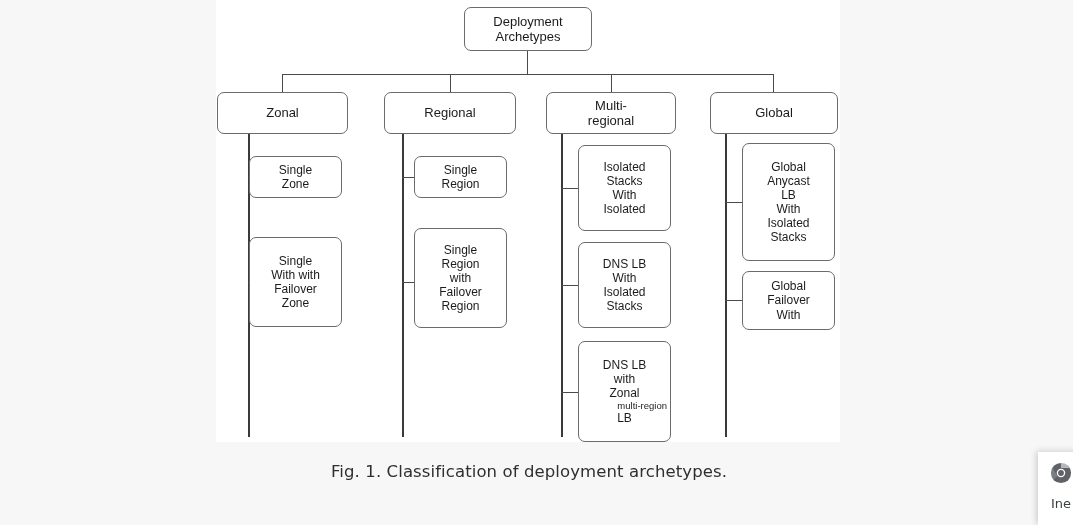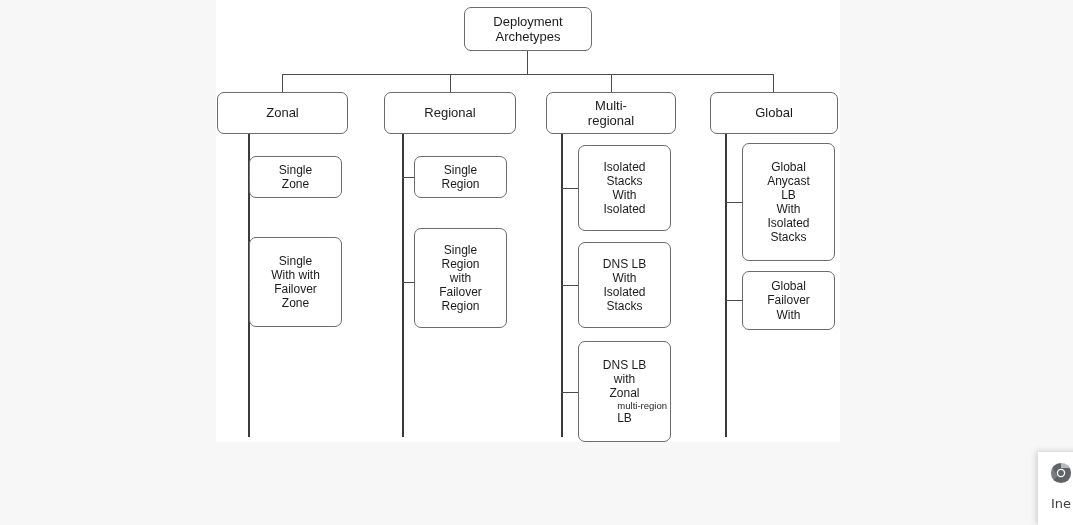--- a/index.html
+++ b/index.html
@@ -223,20 +223,21 @@
     <div class="node leaf-node" style="left:526px; top:271px; width:93px; height:59px;">
       <span class="lbl">
           <span style="display: block;">Global</span>
           <span style="display: block;">Failover</span>
           <span style="display: block;">With</span>
         </span>
     </div>
 
   </div>
 
+  <div id="caption">Fig. 1. Classification of deployment archetypes.</div>
 
   <div id="taskbar-card">
     <span class="tb-icon">
       <svg viewBox="0 0 24 24" width="22" height="22" aria-hidden="true">
         <circle cx="12" cy="12" r="11" fill="#5f6368"></circle>
         <circle cx="12" cy="12" r="4.6" fill="#ffffff"></circle>
         <circle cx="12" cy="12" r="3.2" fill="#5f6368"></circle>
         <path d="M12 1 A11 11 0 0 1 21.5 6.6 L12 6.6 Z" fill="#ffffff" opacity="0.55"></path>
         <path d="M2.6 6.2 L8.2 15.2 L4 19 A11 11 0 0 1 2.6 6.2 Z" fill="#ffffff" opacity="0.18"></path>
       </svg>

